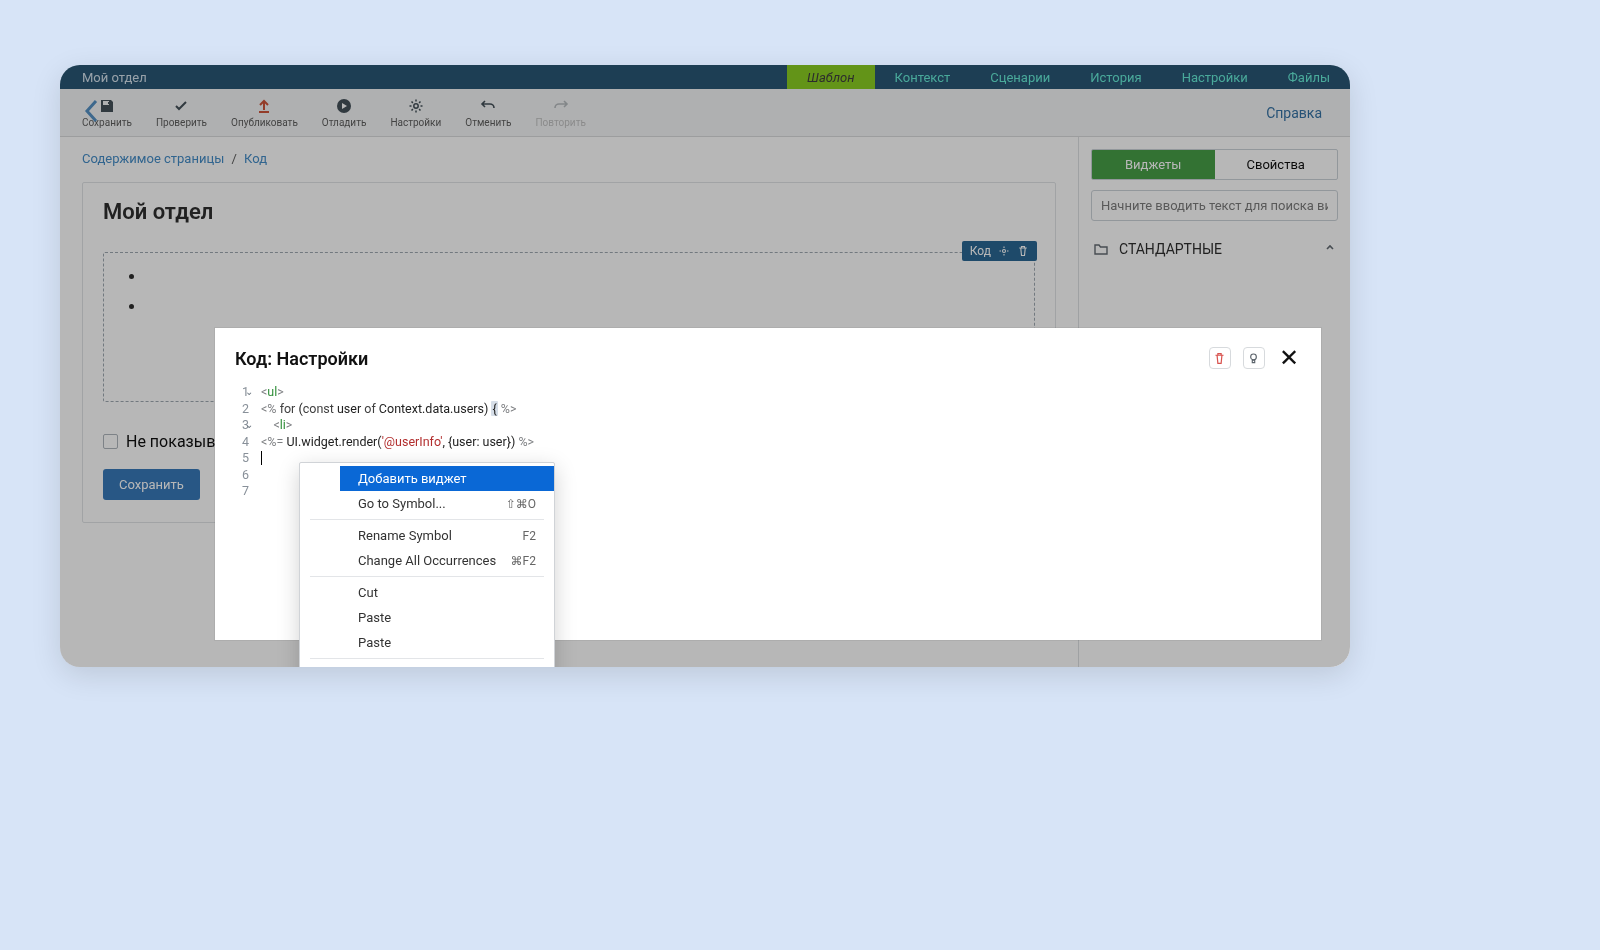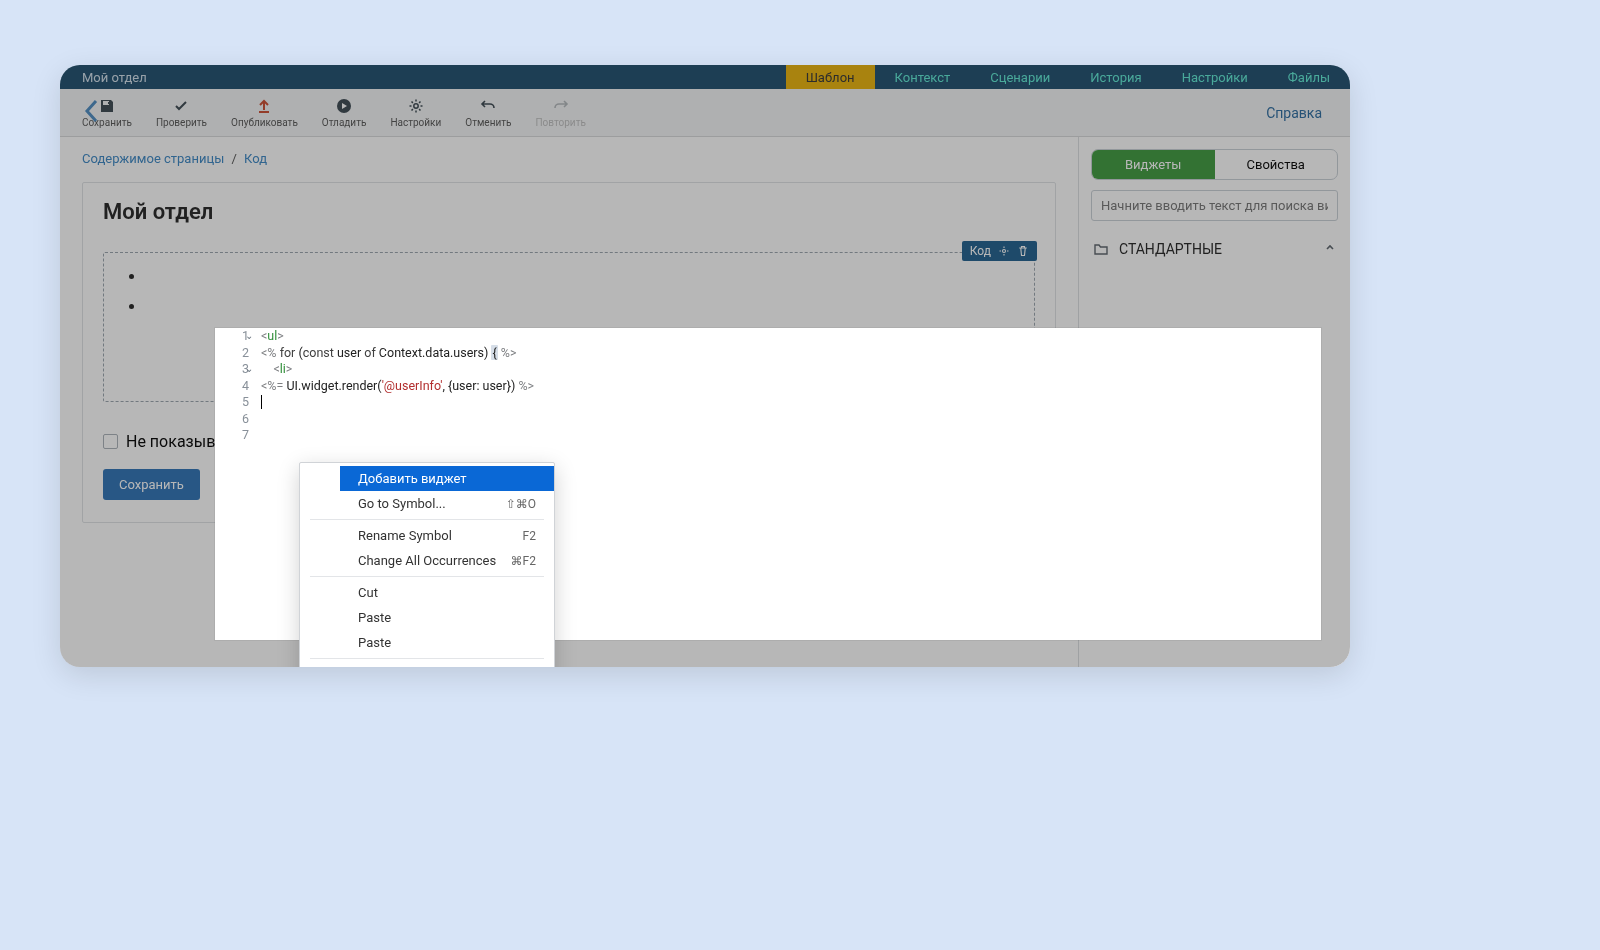--- a/index.html
+++ b/index.html
@@ -5,21 +5,21 @@
 * { margin: 0; padding: 0; box-sizing: border-box; font-family: -apple-system, BlinkMacSystemFont, "Segoe UI", Roboto, sans-serif; }
 body { background: #d7e4f7; width: 1600px; height: 950px; overflow: hidden; position: relative; }
 .viewport-wrap { position: absolute; left: 60px; top: 65px; width: 1290px; height: 602px; border-radius: 20px; overflow: hidden; box-shadow: 0 8px 30px rgba(0,0,0,0.12); background: #fff; }
 .app-chrome { position: absolute; inset: 0; }
 
 
 .topnav { background: #1c4d6e; height: 24px; display: flex; align-items: stretch; position: relative; }
 .topnav-title { color: #d2e0eb; font-size: 13px; padding: 0 22px; display: flex; align-items: center; }
 .topnav-spacer { flex: 1; }
 .topnav-tab { color: #5eead4; font-size: 13px; padding: 0 20px; display: flex; align-items: center; cursor: pointer; }
-.topnav-tab.active { background: #eab308; color: #333; }
+.topnav-tab.active { background: #84cc16; color: #333; font-style: italic; }
 .toolbar { background: #f4f5f6; height: 48px; display: flex; align-items: center; padding: 0 10px; border-bottom: 1px solid #d7d9db; }
 .toolbar-btn { display: flex; flex-direction: column; align-items: center; justify-content: center; padding: 0 12px; cursor: pointer; height: 100%; }
 .toolbar-btn .ico { width: 18px; height: 18px; margin-bottom: 2px; display: flex; align-items: center; justify-content: center; }
 .toolbar-btn .lbl { font-size: 10px; color: #555; }
 .toolbar-btn.disabled .lbl, .toolbar-btn.disabled .ico svg { opacity: .35; }
 .toolbar-spacer { flex: 1; }
 .help-link { color: #2a6aa0; font-size: 14px; margin-right: 18px; cursor: pointer; }
 
 .back-btn { position: absolute; left: 22px; top: 32px; color: #4c8bc1; cursor: pointer; }
 
@@ -34,21 +34,21 @@
 .code-chip { position: absolute; right: 18px; top: 58px; background: #1e5f8e; color: #fff; font-size: 12px; padding: 3px 8px; border-radius: 2px; display: flex; align-items: center; gap: 6px; }
 .code-chip .ci { width: 13px; height: 13px; display:inline-flex; align-items:center; justify-content:center; }
 .code-box { border: 1px dashed #9aa4ad; height: 150px; margin-top: 28px; border-radius: 2px; padding: 14px 24px; }
 .code-box ul { list-style: disc; padding-left: 18px; color: #222; }
 .code-box li { height: 18px; margin-bottom: 12px; }
 .checkbox-row { display: flex; align-items: center; gap: 8px; margin-top: 30px; }
 .checkbox { width: 15px; height: 15px; border: 1px solid #aab1b8; border-radius: 2px; background:#fff; }
 .save-btn { margin-top: 18px; background: #2d72b5; color: #fff; font-size: 13px; padding: 8px 16px; border: none; border-radius: 3px; cursor: pointer; }
 
 
-.side-tabs { display: flex; border: 1px solid #c9d0d6; border-radius: 7px; overflow: hidden; margin-bottom: 10px; }
+.side-tabs { display: flex; border: 1px solid #c9d0d6; border-radius: 2px; overflow: hidden; margin-bottom: 10px; }
 .side-tab { flex: 1; text-align: center; font-size: 13px; padding: 7px 0; cursor: pointer; }
 .side-tab.active { background: #3d9a3d; color: #fff; }
 .side-search { width: 100%; border: 1px solid #c9d0d6; border-radius: 3px; padding: 7px 9px; font-size: 13px; color: #8a9199; margin-bottom: 10px; }
 .side-section { display: flex; align-items: center; justify-content: space-between; padding: 8px 2px; cursor: pointer; color: #222; }
 .side-section .sico { width: 18px; height: 18px; margin-right: 8px; display:inline-flex; align-items:center; }
 .side-section .name { flex:1; font-size: 14px; }
 .side-item { display: flex; align-items: center; gap: 10px; padding: 9px 6px; cursor: pointer; }
 .side-item .wico { width: 18px; height: 18px; color:#596068; display:inline-flex; align-items:center; justify-content:center;}
 .side-item .wlbl { font-size: 14px; color: #222; }
 
@@ -270,20 +270,37 @@
             <span class="wico">•••</span>
             <span class="wlbl">Строка</span>
           </div>
       </div>
     </div>
 
     <div class="scrim"></div>
   </div>
 
   <div class="modal">
+    <div class="modal-head">
+      <div class="modal-title">Код: Настройки</div>
+      <div class="modal-ctrls">
+        <div class="pill trash">
+            <svg width="13" height="13" viewBox="0 0 16 16" fill="none" stroke="currentColor" stroke-width="1.5">
+              <path d="M3 4h10M6 4V2h4v2M5 4l1 10h4l1-10"></path>
+            </svg>
+          </div>
+        <div class="pill">
+            <svg width="13" height="13" viewBox="0 0 16 16" fill="none" stroke="#5b636b" stroke-width="1.4">
+              <circle cx="8" cy="6" r="3.5"></circle>
+              <path d="M6.5 10h3v3h-3z"></path>
+            </svg>
+          </div>
+        <div class="close-x">✕</div>
+      </div>
+    </div>
     <div class="editor">
       <div class="gutter">
         <div>1</div>
           <div>2</div>
           <div>3</div>
           <div>4</div>
           <div>5</div>
           <div>6</div>
           <div>7</div>
       </div>

